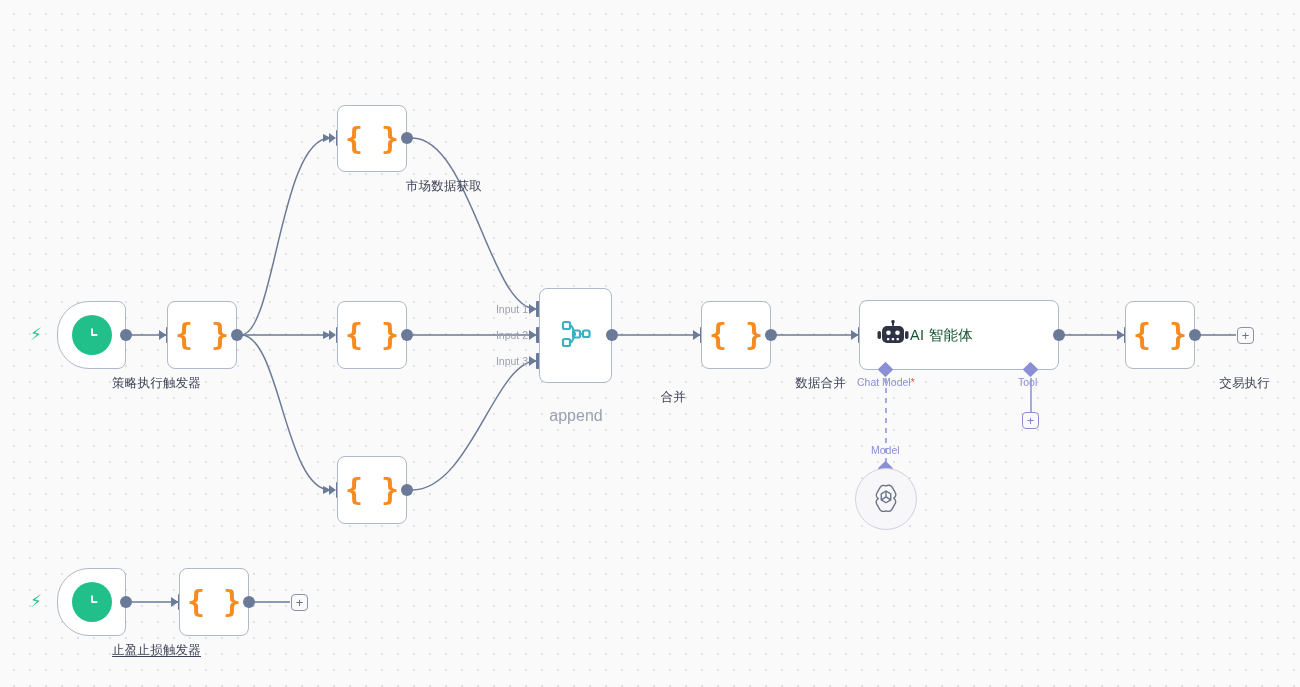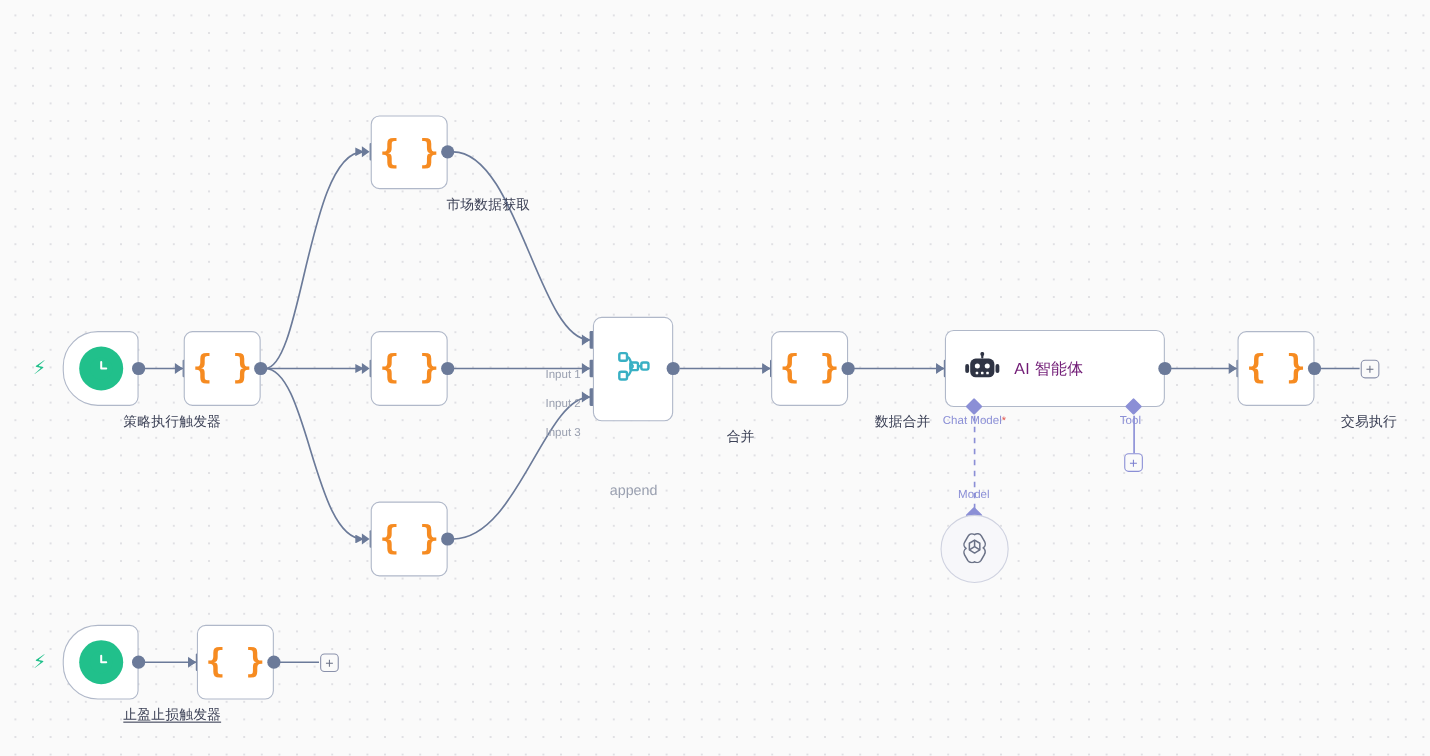--- a/index.html
+++ b/index.html
@@ -28,41 +28,41 @@
   .node.circle{border-radius:50%;background:#f7f7fa;border:1px solid #cfd2e0;}
 
   .node-label{
     position:absolute;width:220px;left:50%;transform:translateX(-50%);
     text-align:right;font-size:12.5px;color:#3d4257;white-space:nowrap;
     letter-spacing:.2px;
   }
   .node-label.under{text-decoration:underline;text-underline-offset:2px;}
   .node-sublabel{
     position:absolute;width:220px;left:50%;transform:translateX(-50%);
-    text-align:center;font-size:13px;color:#9aa0b0;white-space:nowrap;margin-top:31px;
+    text-align:center;font-size:16px;color:#9aa0b0;white-space:nowrap;
   }
 
   
   .code-icon{font-size:30px;color:#f68b21;font-weight:700;line-height:1;
              font-family:"DejaVu Sans Mono","Liberation Mono",monospace;}
   .clock-badge{width:40px;height:40px;border-radius:50%;background:#21c08b;
                display:flex;align-items:center;justify-content:center;}
-  .agent-title{font-size:14.5px;color:#701a75;margin-left:12px;letter-spacing:.3px;}
+  .agent-title{font-size:14.5px;color:#14532d;letter-spacing:.3px;}
 
   
   .port-out{position:absolute;width:12px;height:12px;border-radius:50%;
             background:#6b7a99;}
   .port-in{position:absolute;width:6px;height:16px;border-radius:1px;
            background:#6b7a99;}
   .port-arrow{position:absolute;width:0;height:0;
               border-top:5px solid transparent;border-bottom:5px solid transparent;
               border-left:7px solid #6b7a99;}
 
   .input-label{position:absolute;font-size:10.5px;color:#9aa0b0;white-space:nowrap;
-               text-align:right;margin-top:32px;}
+               text-align:right;}
 
   
   .plus-btn{position:absolute;width:17px;height:17px;box-sizing:border-box;
             border:1px solid #8a91ab;border-radius:4px;background:#fafafa;
             display:flex;align-items:center;justify-content:center;
             font-size:13px;color:#6b7287;line-height:1;}
   .plus-btn.purple{border-color:#8b8fd6;color:#7b7fd0;}
 
   
   .diamond{position:absolute;width:11px;height:11px;background:#8b8fd6;

